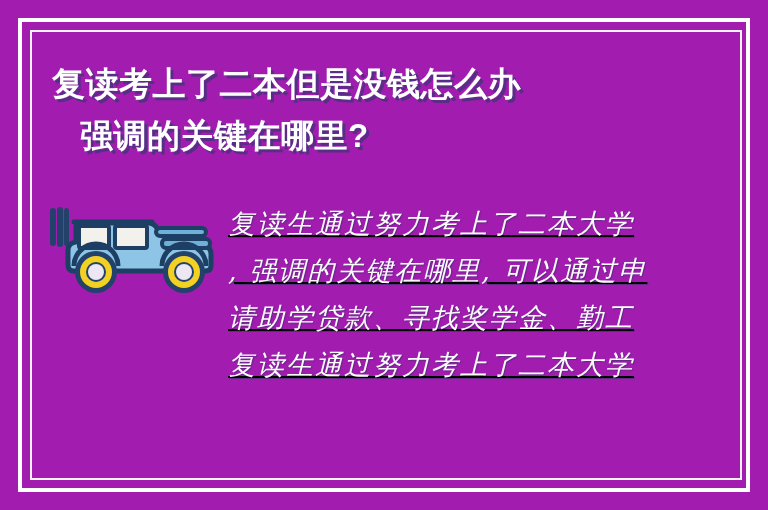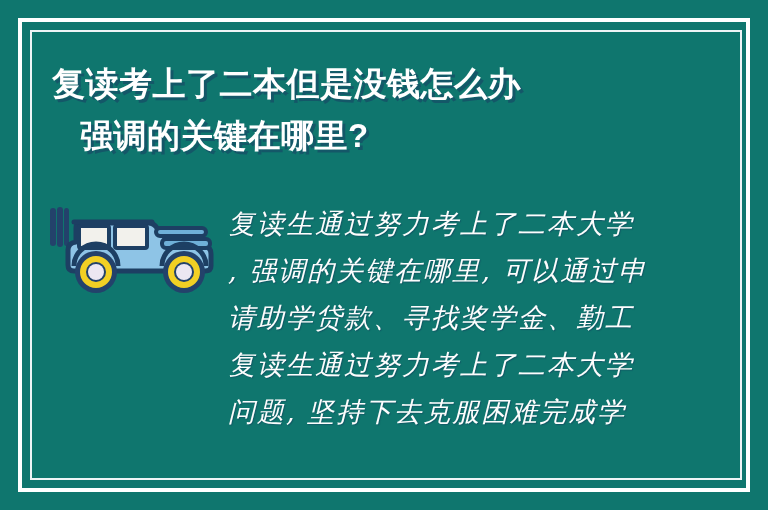--- a/index.html
+++ b/index.html
@@ -11,21 +11,21 @@
     width: 768px;
     height: 510px;
     overflow: hidden;
     font-family: "Liberation Sans", sans-serif;
   }
 
   #poster {
     position: relative;
     width: 768px;
     height: 510px;
-    background: #0f766e;
+    background: #a21caf;
     overflow: hidden;
   }
 
   
   .frame-outer {
     position: absolute;
     left: 18px;
     top: 18px;
     width: 732px;
     height: 474px;
@@ -74,20 +74,21 @@
     height: 112px;
   }
   .illustration svg { display: block; }
 
   
   .bodycopy {
     position: absolute;
     left: 228px;
     top: 200px;
     width: 430px;
+    text-decoration: underline;
   }
   .body-line {
     color: #fdfdfd;
     font-family: "DejaVu Serif", "Liberation Serif", serif;
     font-style: italic;
     font-size: 27px;
     line-height: 47px;
     letter-spacing: 2px;
     white-space: nowrap;
     text-shadow: 1px 1px 1px rgba(22, 55, 92, 0.45);
@@ -150,16 +151,15 @@
         <circle cx="140" cy="80" r="8" fill="#ece7f2"></circle>
       </g>
     </svg>
   </div>
 
   <div class="bodycopy">
     <div class="body-line">复读生通过努力考上了二本大学</div>
     <div class="body-line">, 强调的关键在哪里, 可以通过申</div>
     <div class="body-line">请助学贷款、寻找奖学金、勤工</div>
     <div class="body-line">复读生通过努力考上了二本大学</div>
-    <div class="body-line">问题, 坚持下去克服困难完成学</div>
   </div>
 
 </div>
 
 </body></html>

